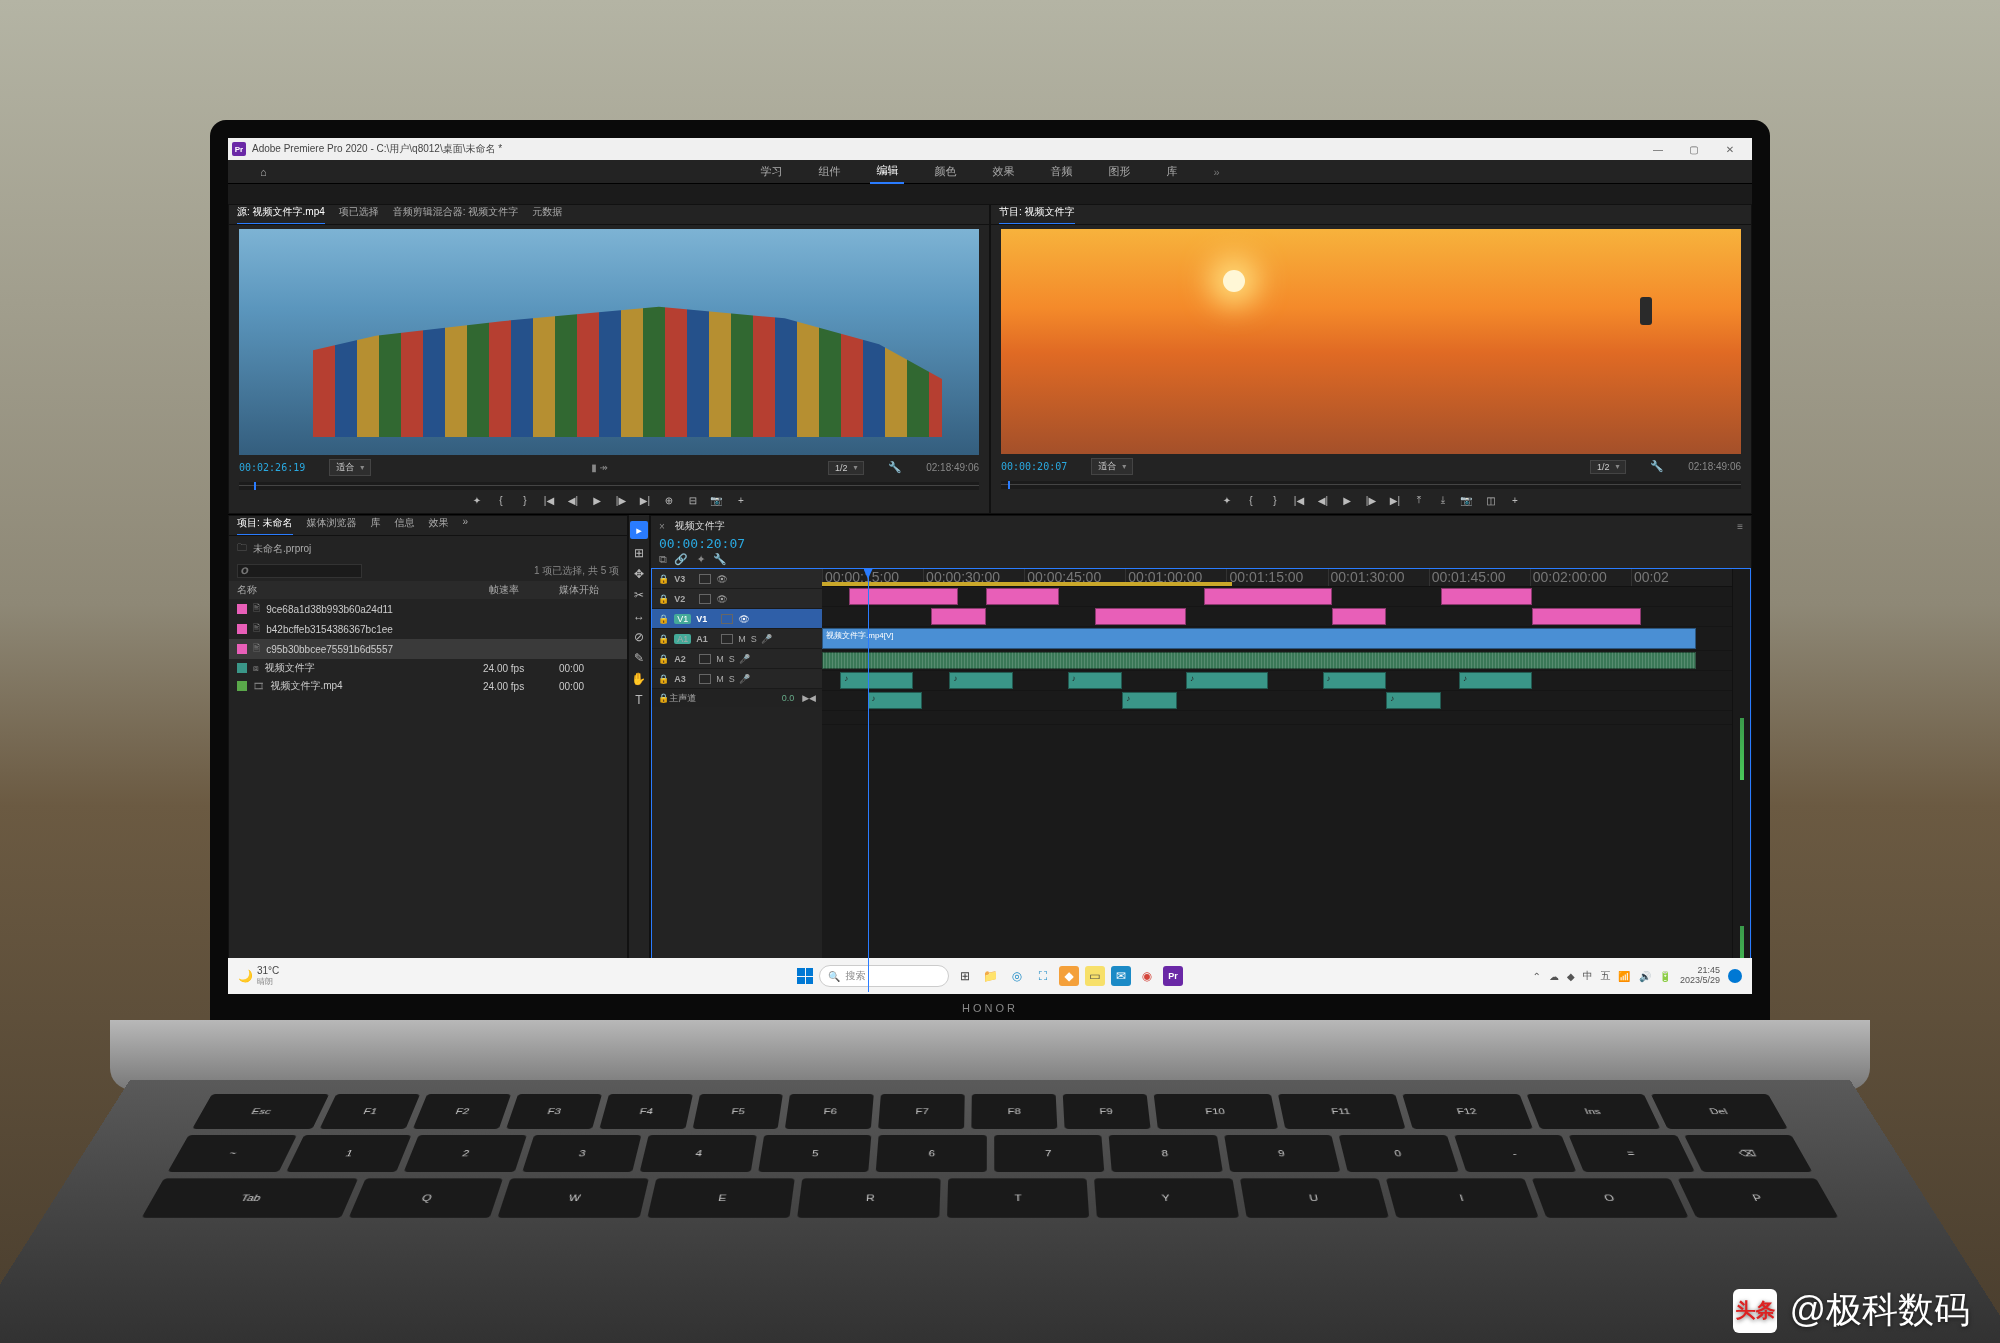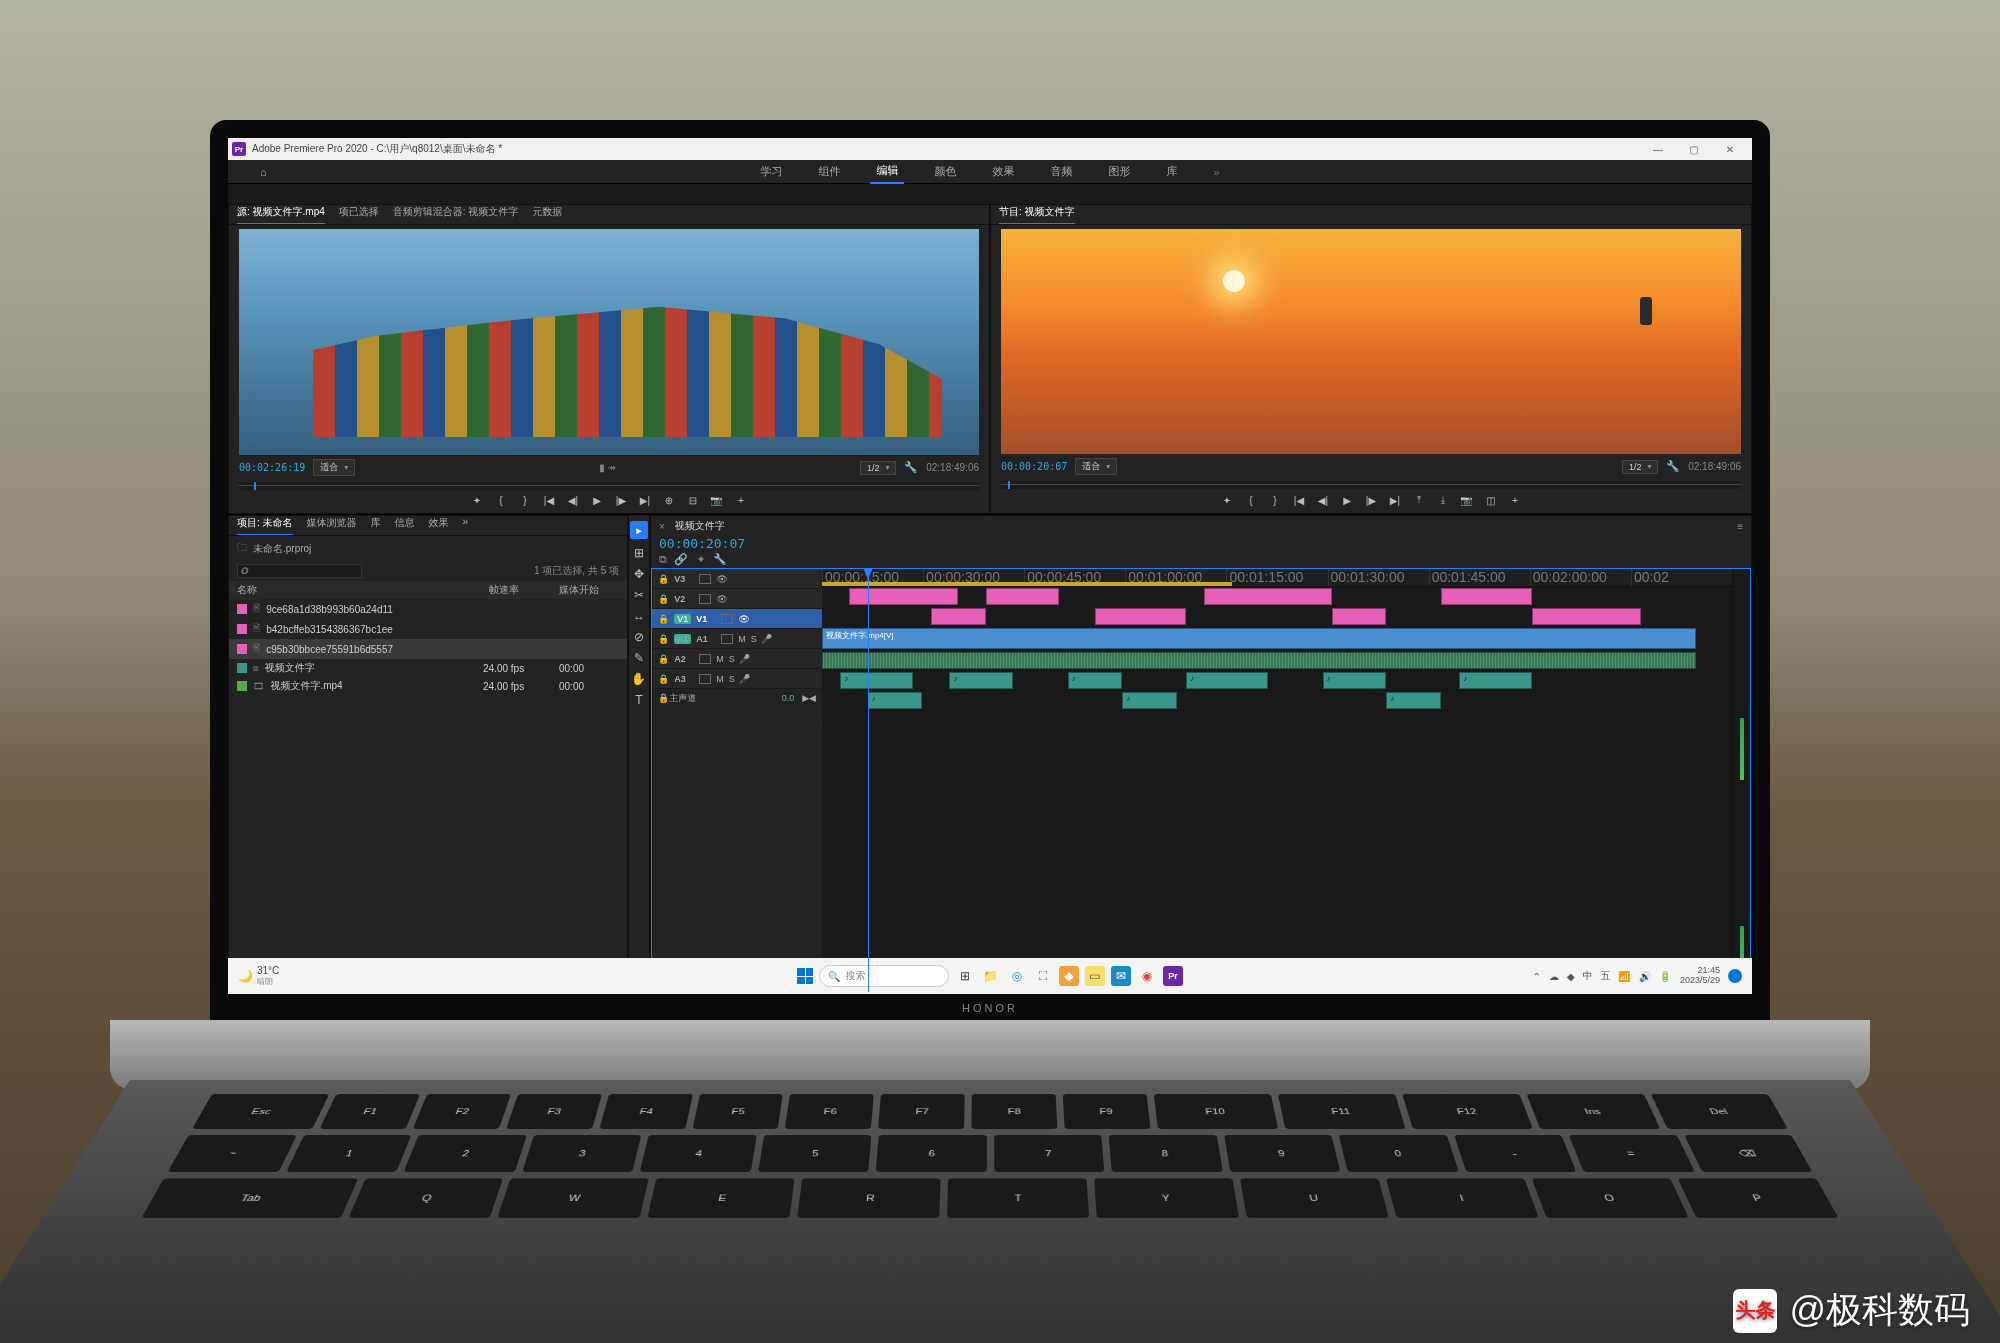--- a/index.html
+++ b/index.html
@@ -32,21 +32,21 @@
 .tabs .tab.active { color:#fff; border-bottom:1px solid #2a7cff; padding-bottom:2px; }
 
 .monitor { flex:1; display:flex; flex-direction:column; padding:4px 10px; }
 .video { flex:1; background:#000; position:relative; overflow:hidden; }
 .ship { position:absolute; inset:0; background:linear-gradient(180deg,#7db3d4 0%,#5b96bd 35%,#345e7e 100%); }
 .ship::before { content:""; position:absolute; left:10%; right:5%; top:28%; bottom:8%; background:repeating-linear-gradient(90deg,#d64a3a 0 22px,#2b5fa3 22px 44px,#d6a83a 44px 66px,#3a7a3a 66px 88px); clip-path:polygon(0 100%,0 40%,10% 30%,30% 20%,55% 10%,75% 18%,90% 36%,100% 60%,100% 100%); filter:brightness(0.85); }
 .sunset { position:absolute; inset:0; background:linear-gradient(180deg,#f7b23c 0%,#f48a2a 35%,#e06a24 55%,#a4502a 100%); }
 .sunset::before { content:""; position:absolute; left:30%; top:18%; width:22px; height:22px; background:#fff7d6; border-radius:50%; box-shadow:0 0 28px 14px #ffd977; }
 .sunset::after { content:""; position:absolute; right:12%; top:30%; width:12px; height:28px; background:#2a2a2a; border-radius:3px; }
 
-.monitor-info { display:flex; align-items:center; font-size:10px; color:#888; padding:4px 0; gap:8px; }
+.monitor-info { display:flex; align-items:center; font-size:10px; color:#888; padding:4px 0; gap:24px; }
 .tc { color:#2aa9e0; font-family:monospace; }
 .dropdown { background:#2e2e2e; border:1px solid #444; padding:1px 6px; font-size:9px; color:#ccc; display:flex; align-items:center; gap:6px; }
 .dropdown::after { content:"▾"; font-size:8px; color:#888; }
 .spacer { flex:1; }
 .wrench { color:#888; font-size:11px; }
 
 .ruler { height:8px; background:#1b1b1b; position:relative; margin:2px 0; }
 .ruler::before { content:""; position:absolute; left:0; right:0; top:3px; height:1px; background:#444; }
 .ruler .cue { position:absolute; top:0; width:2px; height:8px; background:#2a7cff; }
 

